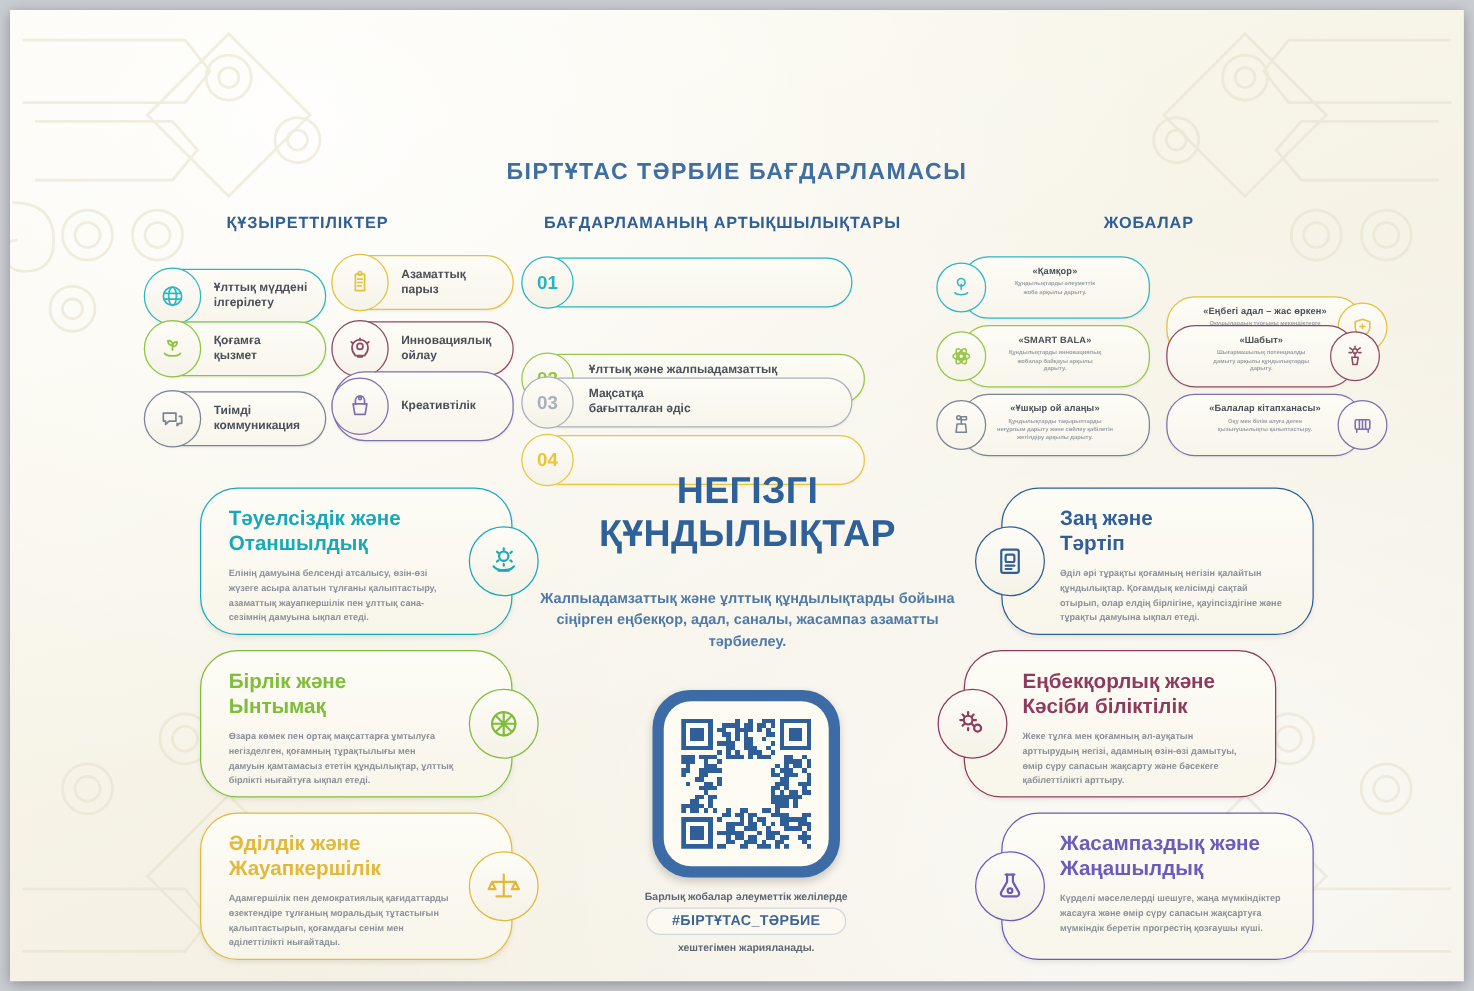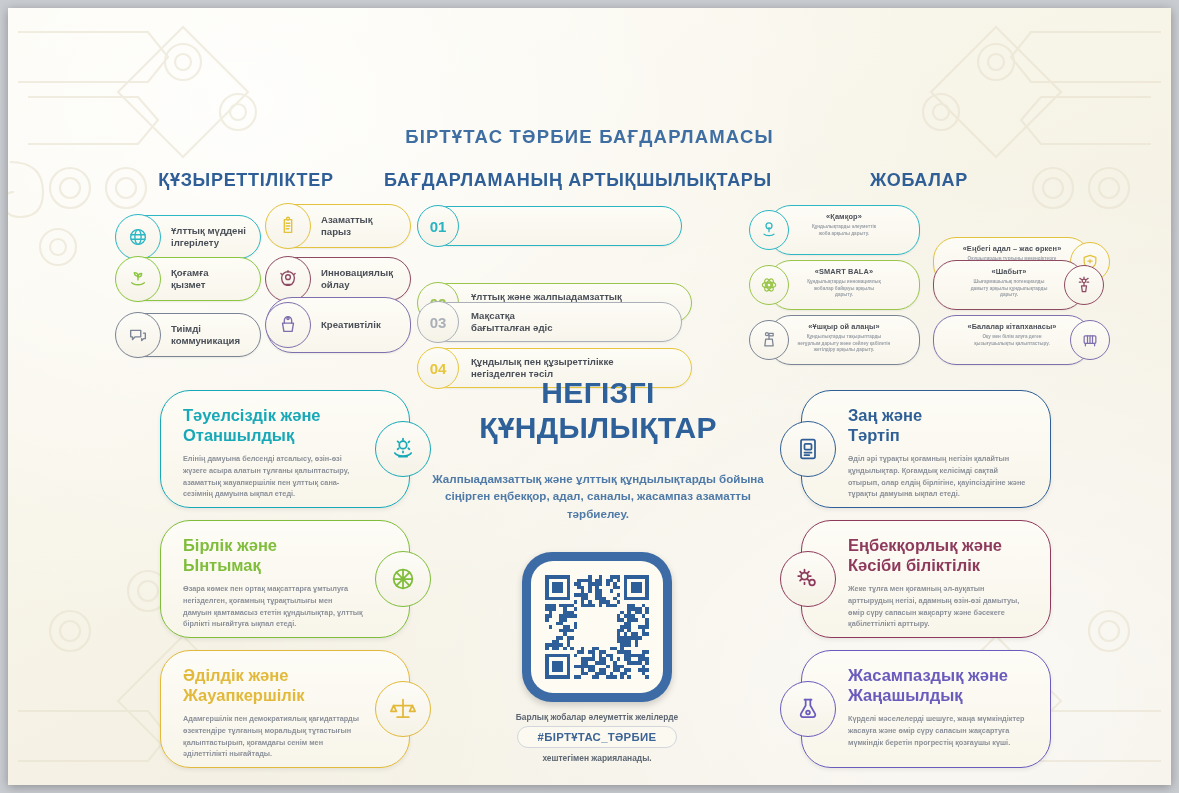--- a/index.html
+++ b/index.html
@@ -35,21 +35,21 @@
     text-shadow: 0 1px 0 rgba(255,255,255,.7);
   }
   .subtitle {
     position: absolute; left: 0; right: 0; top: 118px;
     text-align: center;
     font-size: 18.5px; font-weight: 700; letter-spacing: 1.2px;
     color: #3f6ea3;
   }
   .colhead {
     position: absolute; text-align: center;
-    font-size: 18px; font-weight: 700; letter-spacing: .7px;
+    font-size: 13px; font-weight: 700; letter-spacing: .7px;
     color: #2f5f96;
   }
   #h-comp { left: 88px;  width: 300px; top: 162px; }
   #h-adv  { left: 372px; width: 396px; top: 162px; }
   #h-proj { left: 756px; width: 310px; top: 162px; }
 
   
   .pill {
     position: absolute;
     border-radius: 26px;
@@ -328,21 +328,20 @@
       <div class="adv" style="top: 246px; border-color: rgb(154, 197, 75); width: 264px; margin-top: 29px;">
         <div class="num" style="border-color: rgb(154, 197, 75); color: rgb(154, 197, 75);">02</div>
         <div class="atxt">Ұлттық және жалпыадамзаттық<br>құндылықтар</div>
       </div>
       <div class="adv" style="top: 294px; border-color: rgb(169, 176, 184);">
         <div class="num" style="border-color: rgb(169, 176, 184); color: rgb(169, 176, 184);">03</div>
         <div class="atxt">Мақсатқа<br>бағытталған әдіс</div>
       </div>
       <div class="adv" style="top: 340px; border-color: rgb(232, 198, 60); width: 264px;">
         <div class="num" style="border-color: rgb(232, 198, 60); color: rgb(232, 198, 60);">04</div>
-        <div class="atxt">Құндылық пен құзыреттілікке<br>негізделген тәсіл</div>
       </div>
     </div>
   <div id="slot-projects">
       <div class="proj" style="left: 760px; top: 197px; border-color: rgb(43, 183, 196);">
         <div class="pbadge left" style="border-color: rgb(43, 183, 196);">
           <svg width="20" height="20" viewBox="0 0 24 24">
             <path d="M6 17c2 2.5 10 2.5 12 0" fill="none" stroke="#2bb7c4" stroke-width="1.5" stroke-linecap="round" stroke-linejoin="round"></path>
             <path d="M12 14V9" fill="none" stroke="#2bb7c4" stroke-width="1.5" stroke-linecap="round" stroke-linejoin="round"></path>
             <circle cx="12" cy="7" r="3.6" fill="none" stroke="#2bb7c4" stroke-width="1.5" stroke-linecap="round" stroke-linejoin="round"></circle>
           </svg>
@@ -446,21 +445,21 @@
         <h3 style="color: rgb(47, 95, 150);">Заң және<br>Тәртіп</h3>
         <p>Әділ әрі тұрақты қоғамның негізін қалайтын құндылықтар. Қоғамдық келісімді сақтай отырып, олар елдің бірлігіне, қауіпсіздігіне және тұрақты дамуына ықпал етеді.</p>
         <div class="vbadge atleft" style="border-color: rgb(47, 95, 150);">
           <svg width="28" height="28" viewBox="0 0 24 24">
             <rect x="6" y="4" width="12" height="16" rx="1.5" fill="none" stroke="#2f5f96" stroke-width="1.5" stroke-linecap="round" stroke-linejoin="round"></rect>
             <rect x="9" y="7.5" width="6" height="5" rx="1" fill="none" stroke="#2f5f96" stroke-width="1.5" stroke-linecap="round" stroke-linejoin="round"></rect>
             <path d="M9 15h6M9 17.3h4" fill="none" stroke="#2f5f96" stroke-width="1.5" stroke-linecap="round" stroke-linejoin="round"></path>
           </svg>
         </div>
       </div>
-      <div class="vcard right" style="left: 793px; top: 512px; border-color: rgb(142, 58, 92); text-decoration: underline;">
+      <div class="vcard right" style="left: 763px; top: 512px; border-color: rgb(142, 58, 92); text-decoration: underline;">
         <h3 style="color: rgb(142, 58, 92);">Еңбекқорлық және<br>Кәсіби біліктілік</h3>
         <p>Жеке тұлға мен қоғамның әл-ауқатын арттырудың негізі, адамның өзін-өзі дамытуы, өмір сүру сапасын жақсарту және бәсекеге қабілеттілікті арттыру.</p>
         <div class="vbadge atleft" style="border-color: rgb(142, 58, 92);">
           <svg width="28" height="28" viewBox="0 0 24 24">
             <circle cx="9" cy="9.5" r="3" fill="none" stroke="#8e3a5c" stroke-width="1.5" stroke-linecap="round" stroke-linejoin="round"></circle>
             <circle cx="15.5" cy="15" r="2.4" fill="none" stroke="#8e3a5c" stroke-width="1.5" stroke-linecap="round" stroke-linejoin="round"></circle>
             <path d="M9 5.4V4M9 15v1.4M5 9.5H3.6M14.4 9.5H13M6.2 6.7L5.2 5.7M11.8 12.3l1 1M6.2 12.3l-1 1M11.8 6.7l1-1" fill="none" stroke="#8e3a5c" stroke-width="1.5" stroke-linecap="round" stroke-linejoin="round"></path>
           </svg>
         </div>
       </div>

